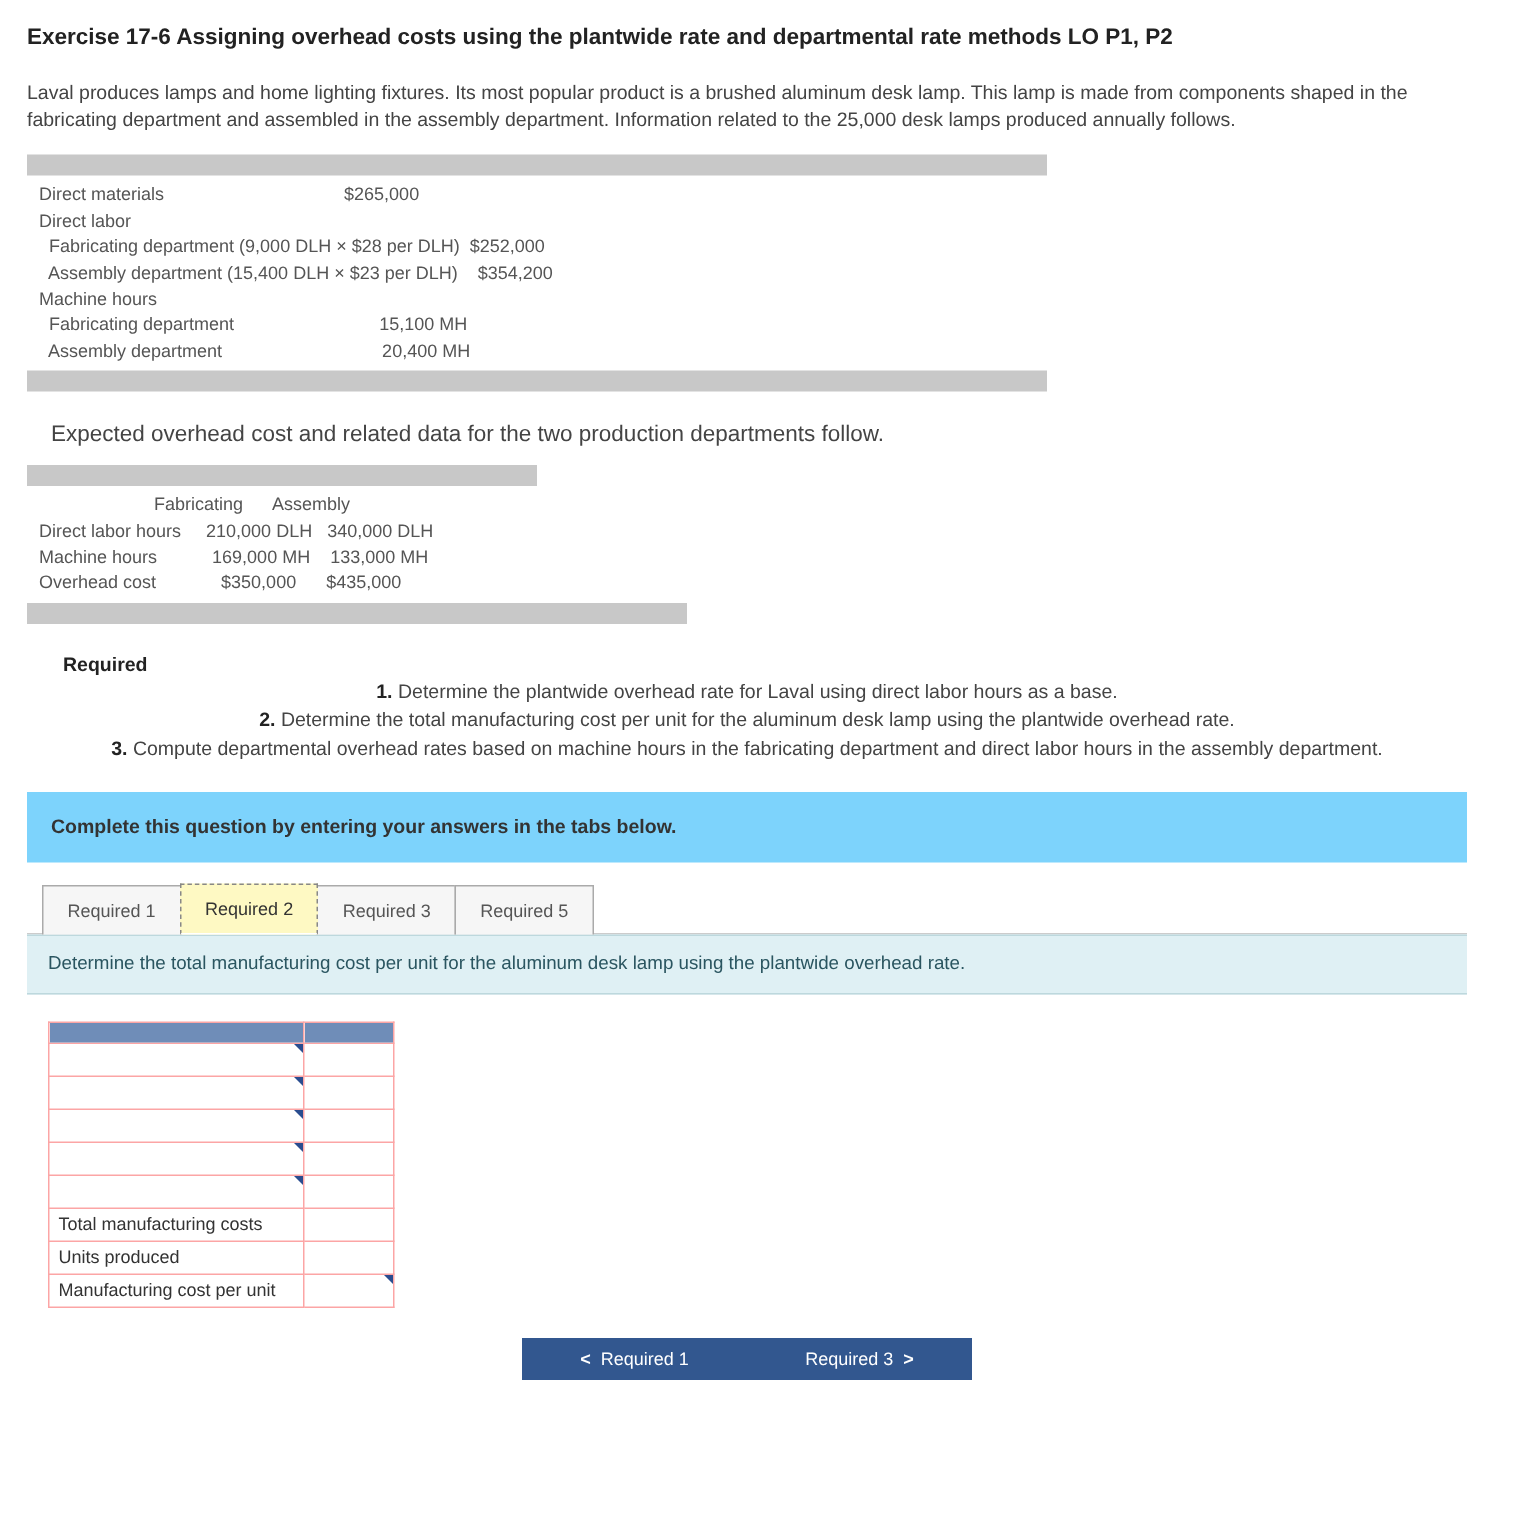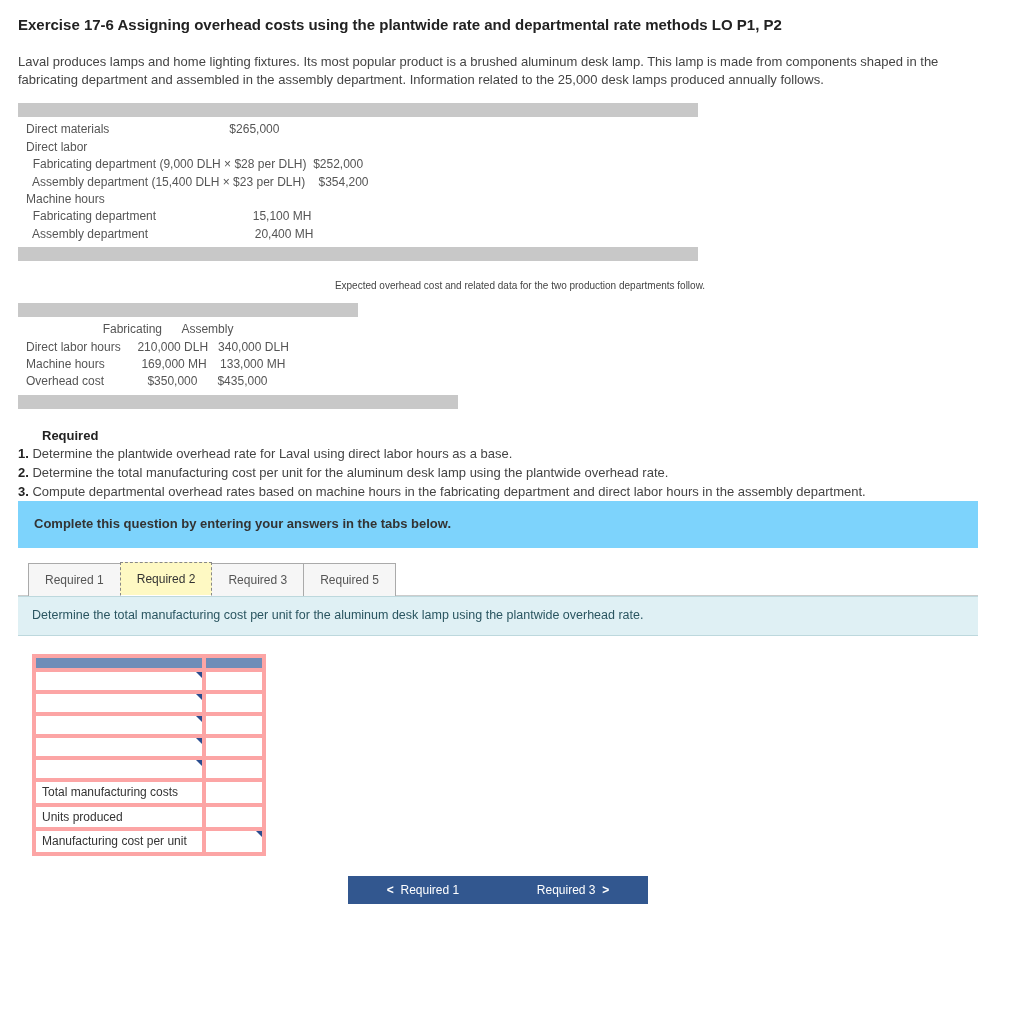--- a/index.html
+++ b/index.html
@@ -37,32 +37,33 @@
   .db-bar.med { width: 440px; }
   .db-content {
     font-family: Liberation Sans, sans-serif;
     font-size: 12px;
     line-height: 1.45;
     color: #555;
     white-space: pre;
     padding: 2px 8px;
   }
   .sect-text {
-    font-size: 10px;
+    font-size: 15px;
     color: #444;
     margin: 16px 0 10px 16px;
-    text-align: center;
   }
   .req-hdr { font-weight: bold; color: #222; margin-left: 24px; }
   ol.req {
     list-style: none;
     padding: 0;
+    margin-bottom: 20px;
     font-size: 13px;
     color: #444;
     max-width: 960px;
+    text-align: center;
   }
   ol.req li { margin: 0; line-height: 1.45; }
   ol.req b { color: #222; }
 
   .answer-box {
     width: 960px;
     background: #fff;
   }
   .answer-instr {
     background: #7dd3fc;
@@ -110,21 +111,21 @@
 
   .grid-wrap {
     padding: 18px 14px 14px 14px;
   }
   table.entry {
     border-collapse: collapse;
     font-size: 12px;
     color: #333;
   }
   table.entry td, table.entry th {
-    border: 4px solid #fca5a5;
+    border: 1px solid #fca5a5;
     min-width: 60px;
     height: 22px;
     padding: 2px 6px;
     position: relative;
   }
   table.entry .wide { width: 170px; }
   table.entry .hdr-row td {
     background: #6f8db8;
     height: 14px;
     padding: 0;

